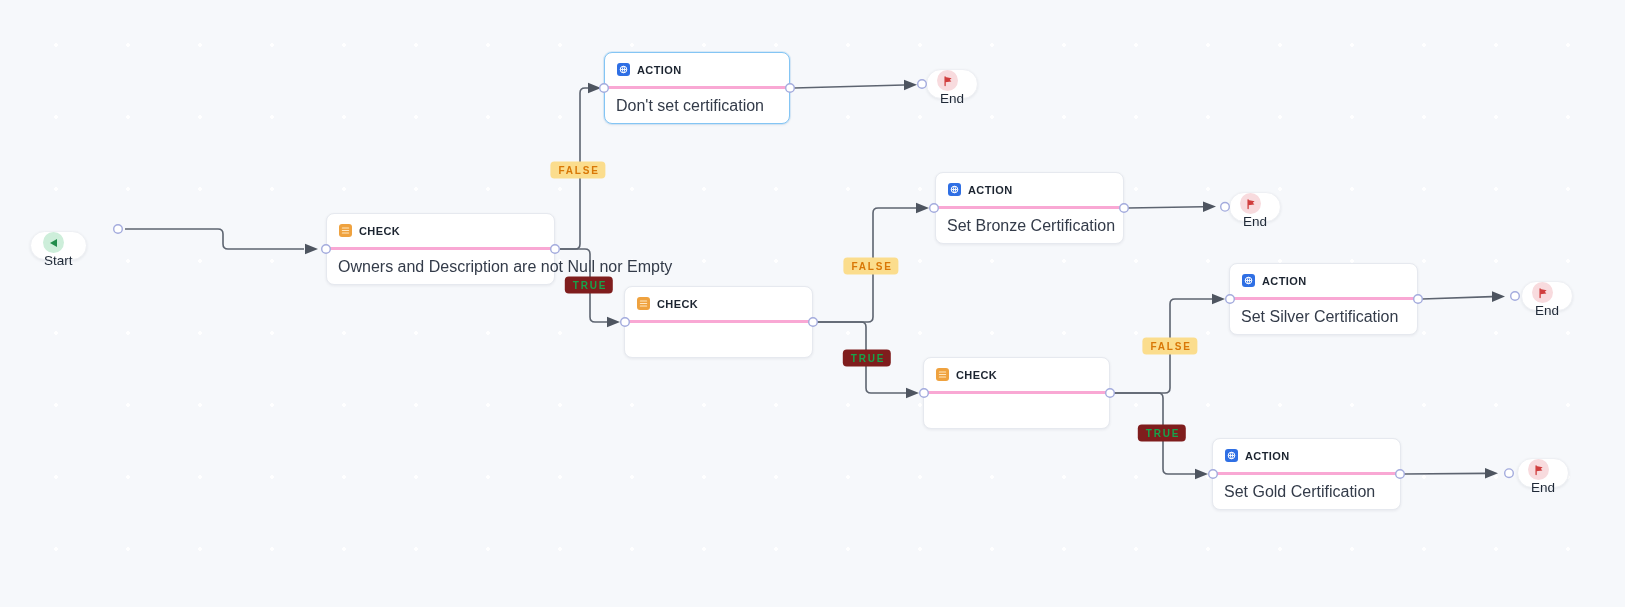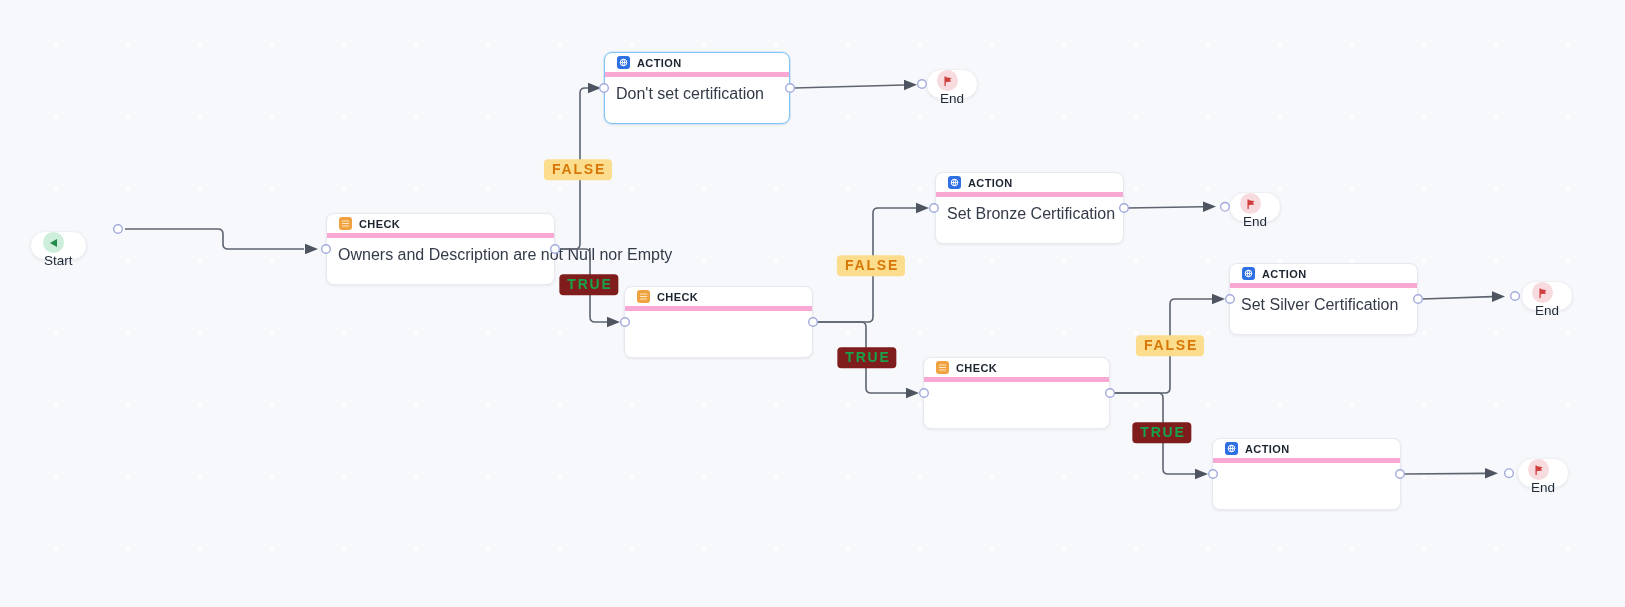--- a/index.html
+++ b/index.html
@@ -30,24 +30,24 @@
     border: 1px solid #e6e9ef;
     border-radius: 8px;
     box-shadow: 0 1px 3px rgba(25,35,55,0.07);
     height: 72px;
   }
   .card.selected {
     border: 1.5px solid #84c5f4;
     box-shadow: 0 0 0 1px rgba(132,197,244,0.25), 0 1px 3px rgba(25,35,55,0.07);
   }
   .card-header {
-    height: 24px;
+    height: 36px;
     display: flex; align-items: center;
     padding: 0 12px;
-    border-bottom: 5px solid #f9a8d4;
+    border-bottom: 3px solid #f9a8d4;
   }
   .card-type {
     font-size: 11px; font-weight: 700; letter-spacing: 0.4px;
     color: #1c2430; margin-left: 7px;
   }
   .card-body {
     height: 34px;
     display: flex; align-items: center;
     padding: 0 11px;
     font-size: 16px; color: #333b49;
@@ -79,21 +79,21 @@
     border-top: 4.5px solid transparent;
     border-bottom: 4.5px solid transparent;
     border-right: 7.5px solid #218c4b;
     margin-right: 1px;
   }
 
   
   .edge-label {
     position: absolute; z-index: 4;
     transform: translate(-50%, -50%);
-    font-size: 14px; font-weight: 700; letter-spacing: 1.8px;
+    font-size: 10px; font-weight: 700; letter-spacing: 1.8px;
     padding: 3px 6px 3px 8px;
     border-radius: 4px;
     line-height: 1.1;
   }
   .edge-label.true { background: #7f1d1d; color: #17a34a; }
   .edge-label.false { background: #fbdd8d; color: #d97706; }
 </style>
 </head>
 <body>
 
@@ -219,20 +219,21 @@
     <div class="card-header">
       <span class="type-icon">
         <svg width="13" height="13" viewBox="0 0 13 13">
             <rect x="0" y="0" width="13" height="13" rx="3" fill="#2f6fe4"></rect>
             <circle cx="6.5" cy="6.5" r="3.3" fill="none" stroke="#ffffff" stroke-width="1"></circle>
             <path d="M3.3 6.5 H9.7 M6.5 3.3 C8 4.6 8 8.4 6.5 9.7 M6.5 3.3 C5 4.6 5 8.4 6.5 9.7" fill="none" stroke="#ffffff" stroke-width="0.9"></path>
           </svg>
       </span>
       <span class="card-type">ACTION</span>
     </div>
+    <div class="card-body">Set Gold Certification</div>
   </div>
 
   <div class="pill" style="left:1517px; top:458px; height:30px;">
     <span class="badge-circle end-circle">
       <svg width="12" height="12" viewBox="0 0 12 12">
           <path d="M3.1 1.8 V10.6" stroke="#d03d3d" stroke-width="1.3" stroke-linecap="round"></path>
           <path d="M3.1 1.9 L9.6 3.3 L7.8 4.8 L9.4 6.4 L3.1 7.3 Z" fill="#d03d3d"></path>
         </svg>
     </span>
     <span class="pill-label">End</span>

